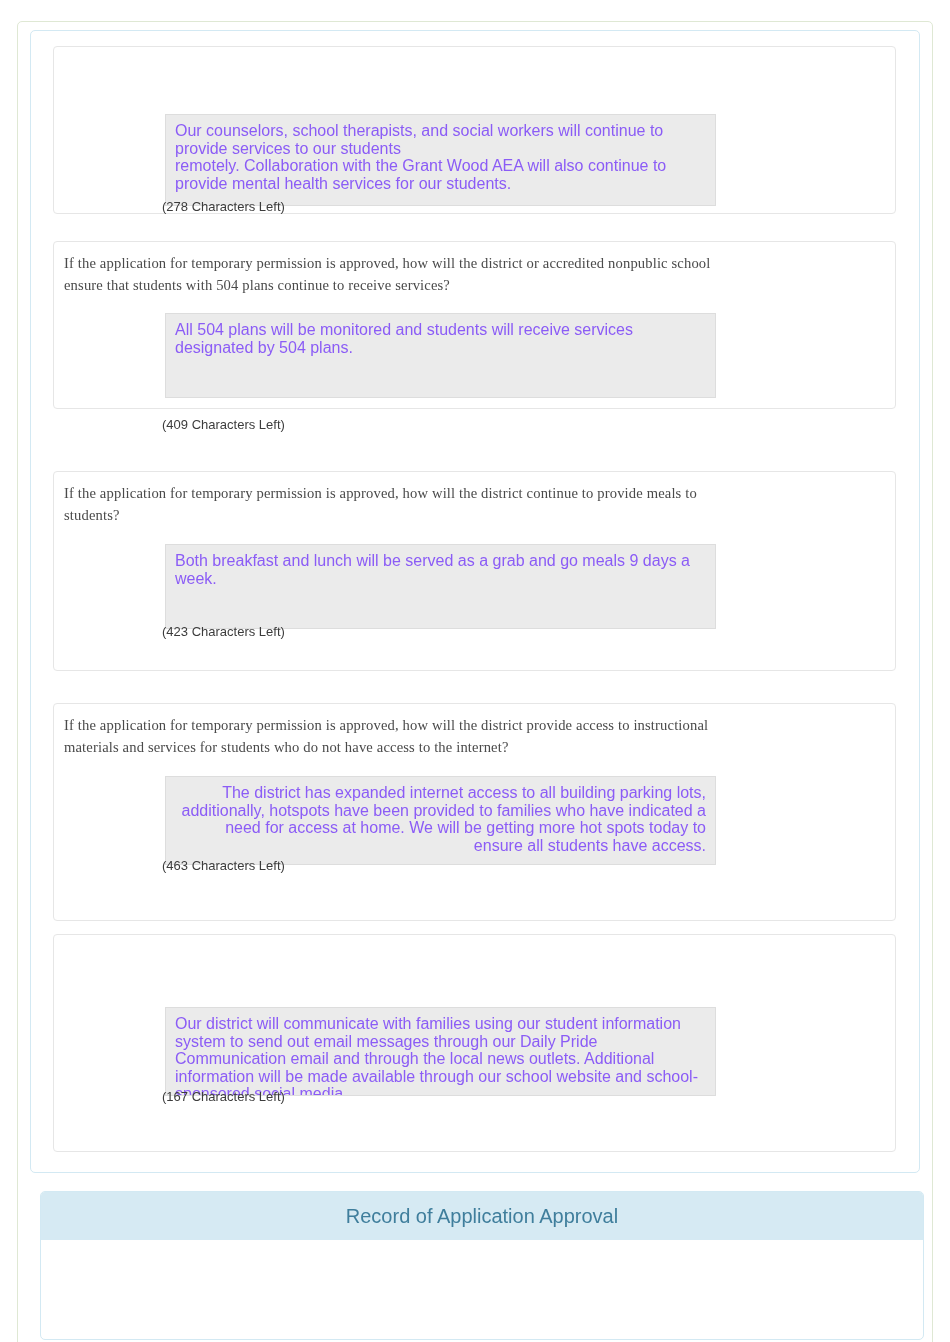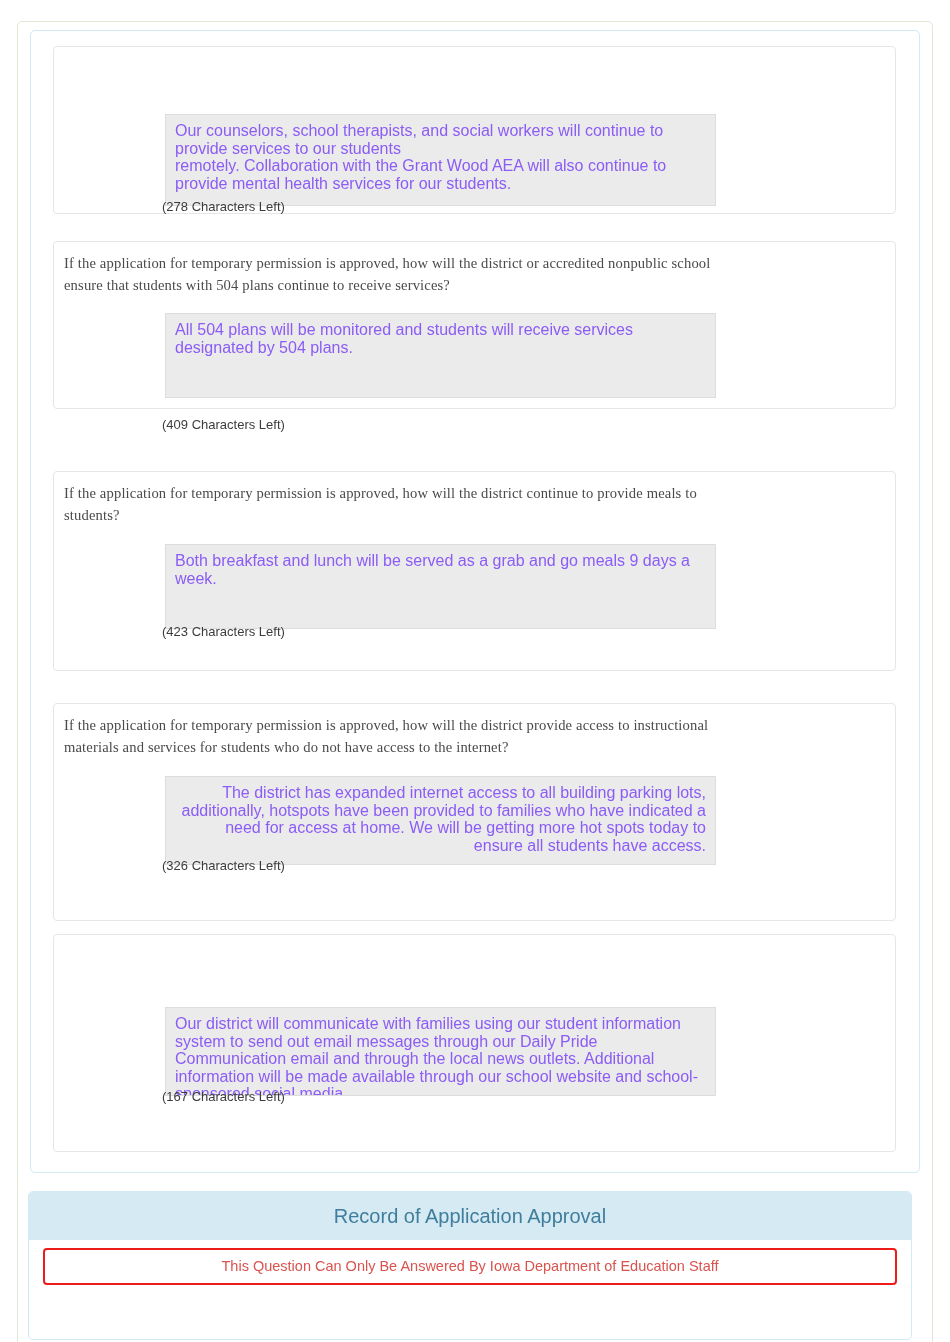--- a/index.html
+++ b/index.html
@@ -36,21 +36,21 @@
     box-sizing: border-box;
     background: #ffffff;
   }
   .panel-questions {
     left: 30px;
     top: 30px;
     width: 890px;
     height: 1143px;
   }
   .panel-approval {
-    left: 28px;
+    left: 40px;
     top: 1191px;
     width: 884px;
     height: 149px;
     overflow: hidden;
   }
 
   
   .q-card {
     position: absolute;
     border: 1px solid #e6e6e6;
@@ -144,26 +144,25 @@
 
   <div class="q-card" style="left:22px; top:440px; width:843px; height:200px;">
     <div class="q-text">If the application for temporary permission is approved, how will the district continue to provide meals to students?</div>
     <div class="answer-box" style="left:111px; top:60px; width:551px; height:85px;">Both breakfast and lunch will be served as a grab and go meals 9 days a week.</div>
     <div class="char-count" style="left:108px; top:153px;text-align:right;">(423 Characters Left)</div>
   </div>
 
   <div class="q-card" style="left:22px; top:672px; width:843px; height:218px;">
     <div class="q-text">If the application for temporary permission is approved, how will the district provide access to instructional materials and services for students who do not have access to the internet?</div>
     <div class="answer-box" style="left:111px; top:60px; width:551px; height:89px;text-align:right;">The district has expanded internet access to all building parking lots, additionally, hotspots have been provided to families who have indicated a need for access at home.  We will be getting more hot spots today to ensure all students have access.</div>
-    <div class="char-count" style="left:108px; top:155px;">(326 Characters Left)</div>
+    <div class="char-count" style="left:108px; top:155px;">(463 Characters Left)</div>
   </div>
 
   <div class="q-card" style="left:22px; top:903px; width:843px; height:218px;">
     <div class="answer-box" style="left:111px; top:60px; width:551px; height:89px;">Our district will communicate with families using our student information system to send out email messages through our Daily Pride Communication email and through the local news outlets. Additional information will be made available through our school website and school-sponsored social media.</div>
     <div class="char-count" style="left:108px; top:155px;">(167 Characters Left)</div>
   </div>
 
 </div>
 
 <div class="panel panel-approval">
   <div class="approval-header">Record of Application Approval</div>
-  <div class="approval-warning">This Question Can Only Be Answered By Iowa Department of Education Staff</div>
 </div>
 
 </body></html>

